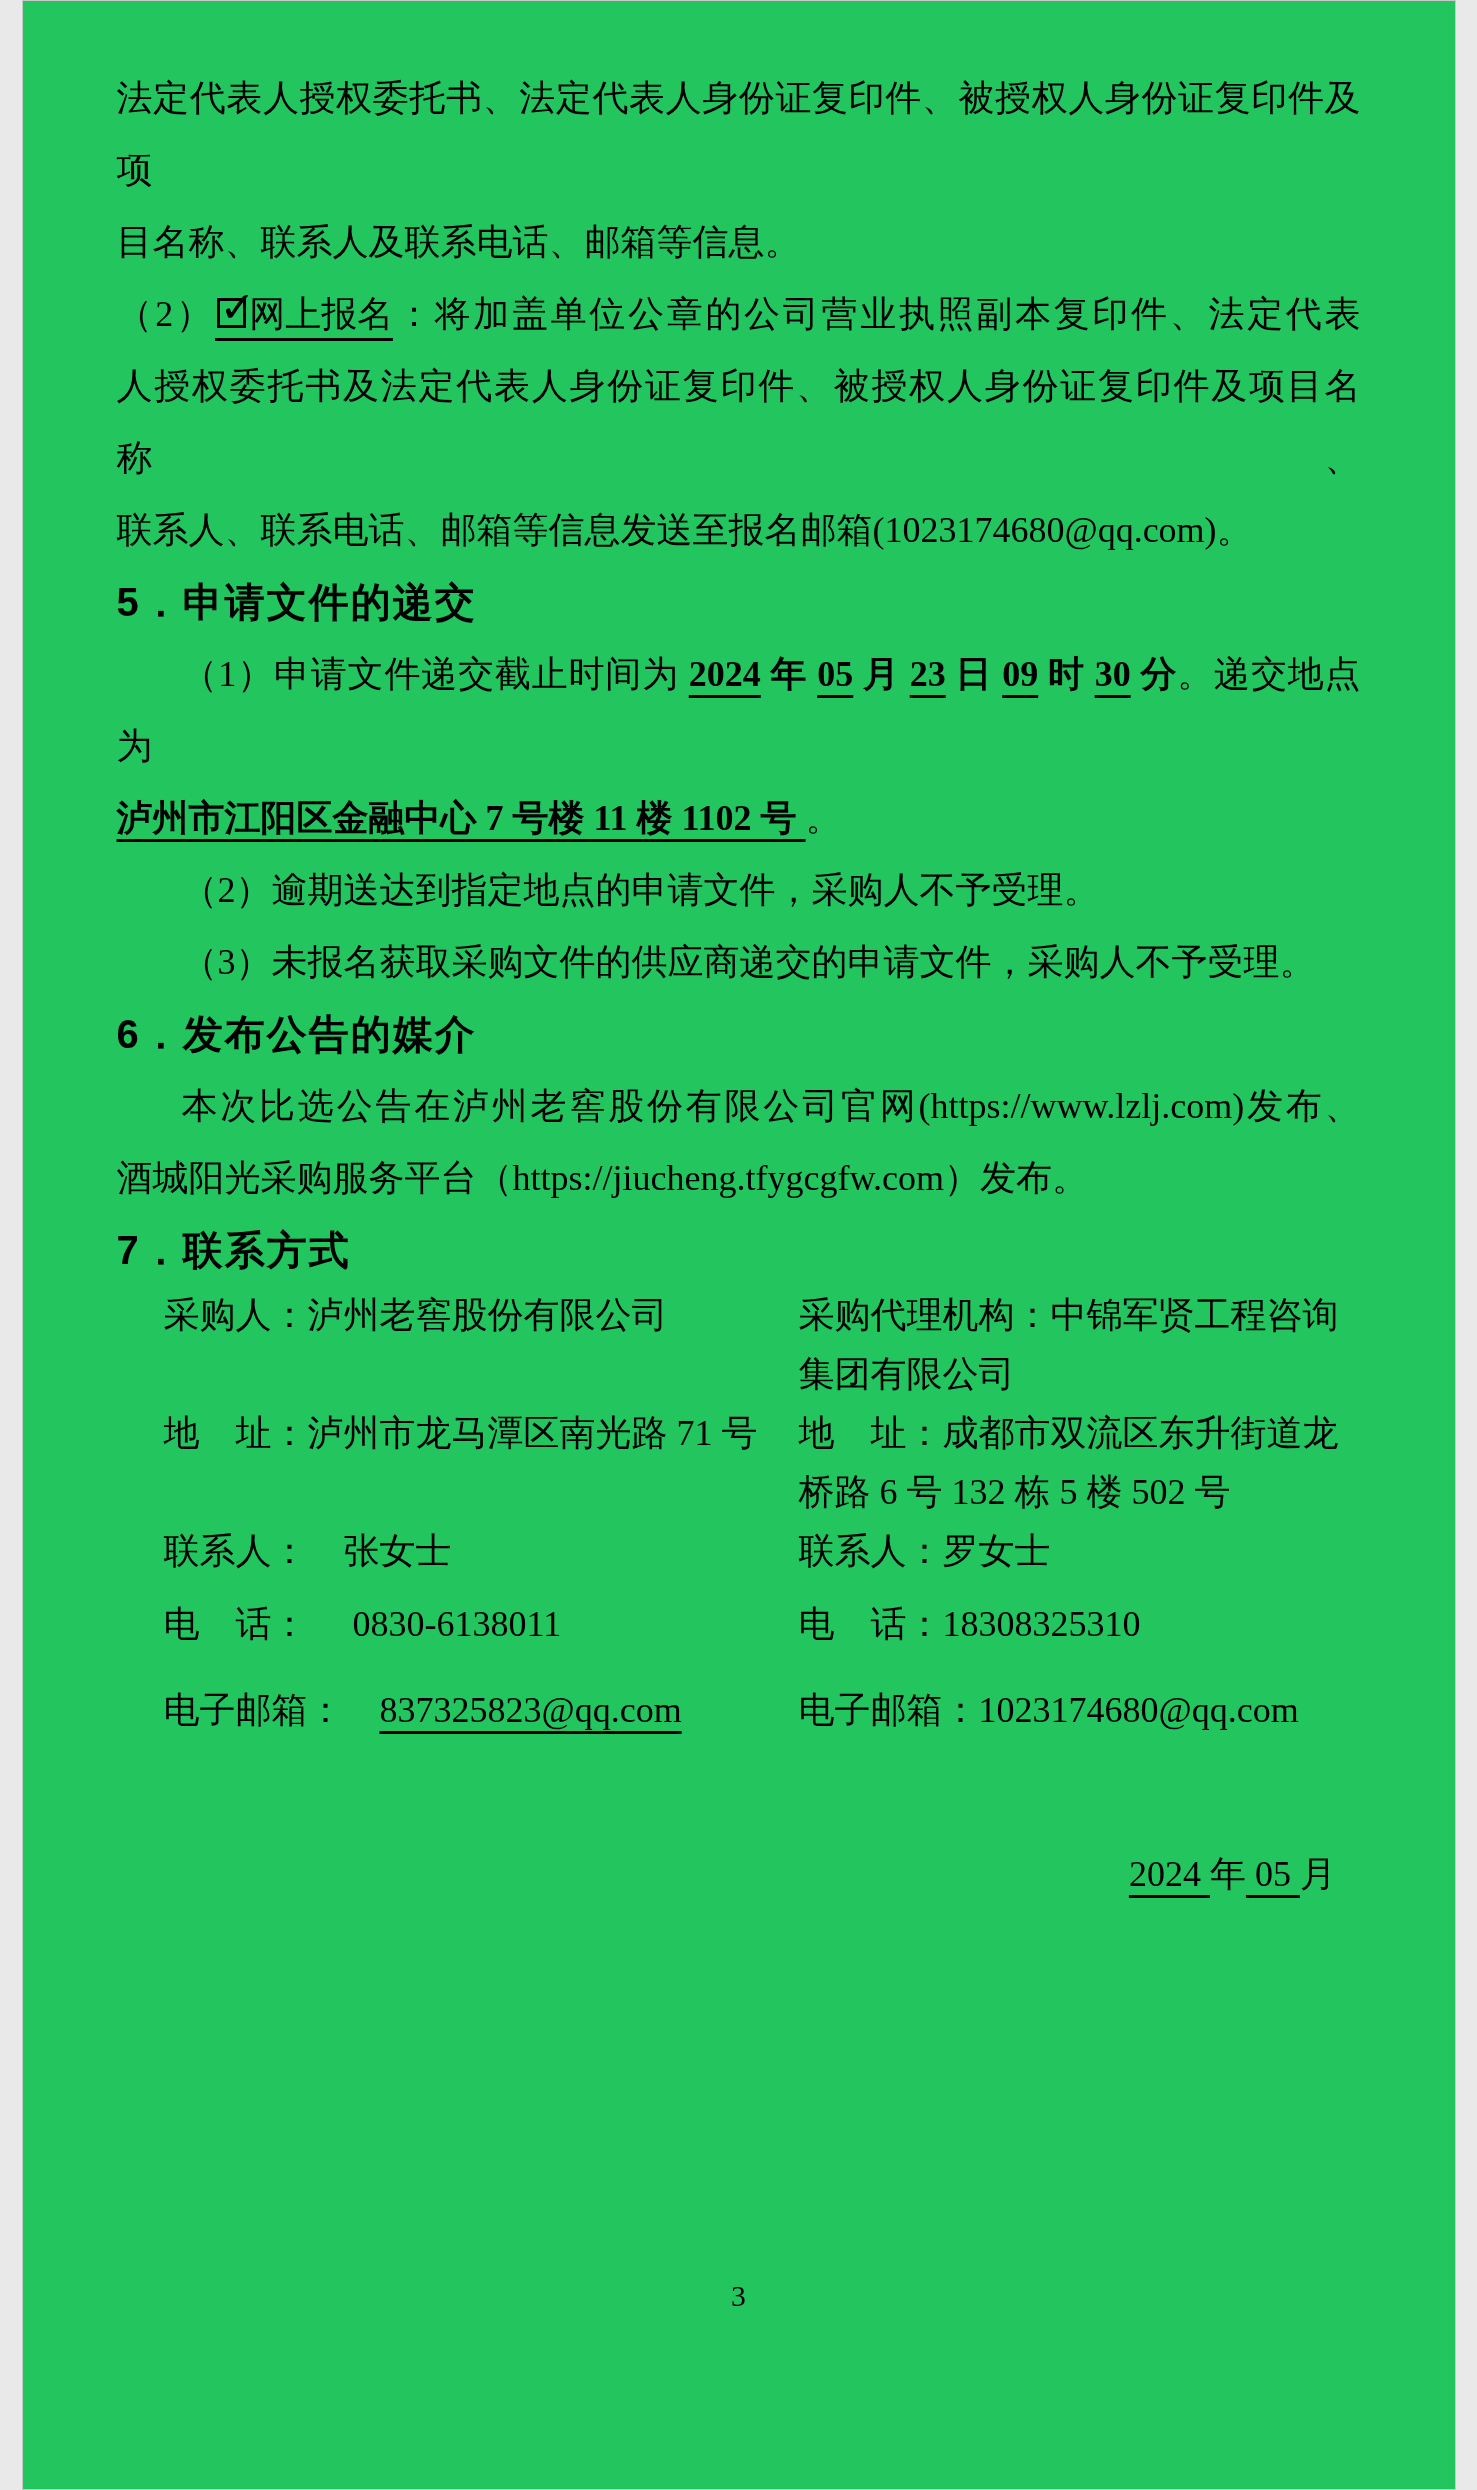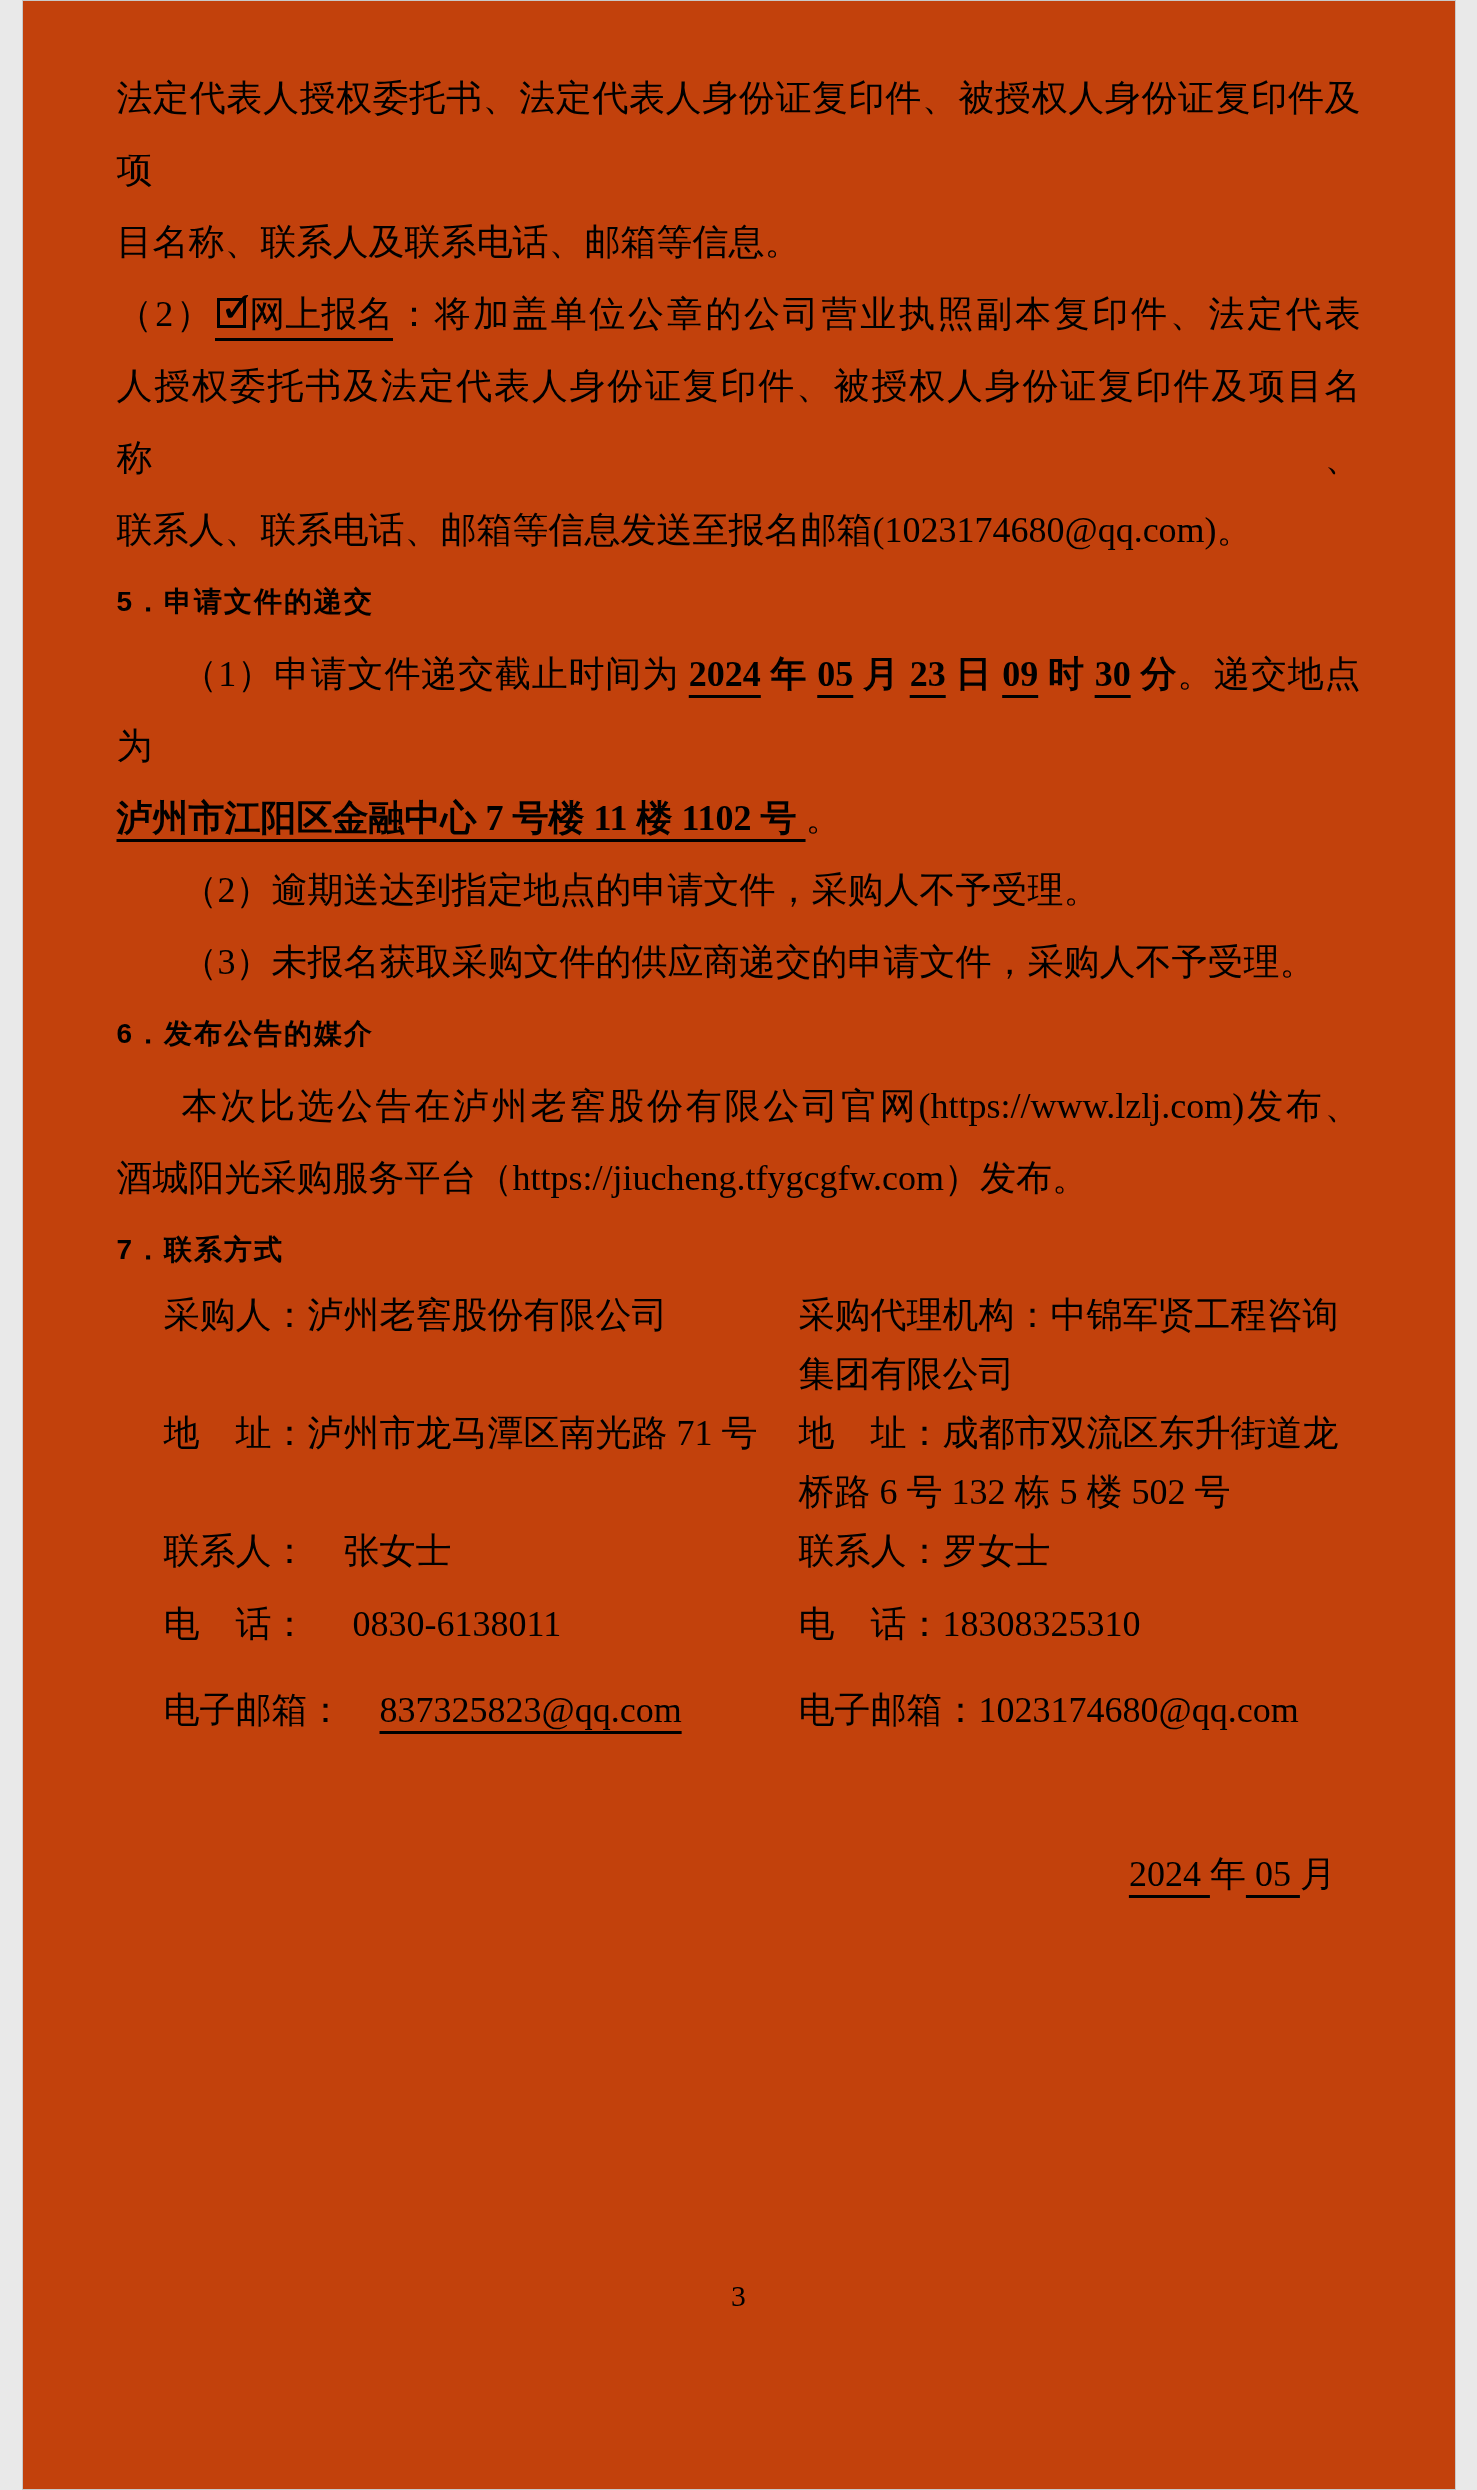--- a/index.html
+++ b/index.html
@@ -1,21 +1,21 @@
 <!DOCTYPE html>
 <html><head>
 <meta charset="utf-8">
 <style>
   html, body { margin: 0; padding: 0; background: #e9e9e9; }
   .page {
     position: relative;
     width: 1434px;
     height: 2490px;
     margin: 0 auto;
-    background: #c2410c;
+    background: #22c55e;
     border: 1px solid #c9c9c9;
     box-sizing: border-box;
     font-family: "Liberation Serif", "DejaVu Serif", serif;
     color: #000000;
     overflow: hidden;
   }
   .content {
     position: absolute;
     left: 94px;
     right: 94px;
@@ -29,21 +29,21 @@
   }
   .line.just {
     white-space: normal;
     text-align: justify;
     text-align-last: justify;
   }
   .indent { text-indent: 65px; }
   .heading {
     font-family: "Liberation Sans", "DejaVu Sans", sans-serif;
     font-weight: bold;
-    font-size: 28px;
+    font-size: 40px;
     line-height: 72px;
     letter-spacing: 2px;
     white-space: nowrap;
   }
   .b { font-weight: bold; text-align: right; }
   .u {
     text-decoration: underline;
     text-underline-offset: 8.9px;
     text-decoration-thickness: 2.5px;
   }

